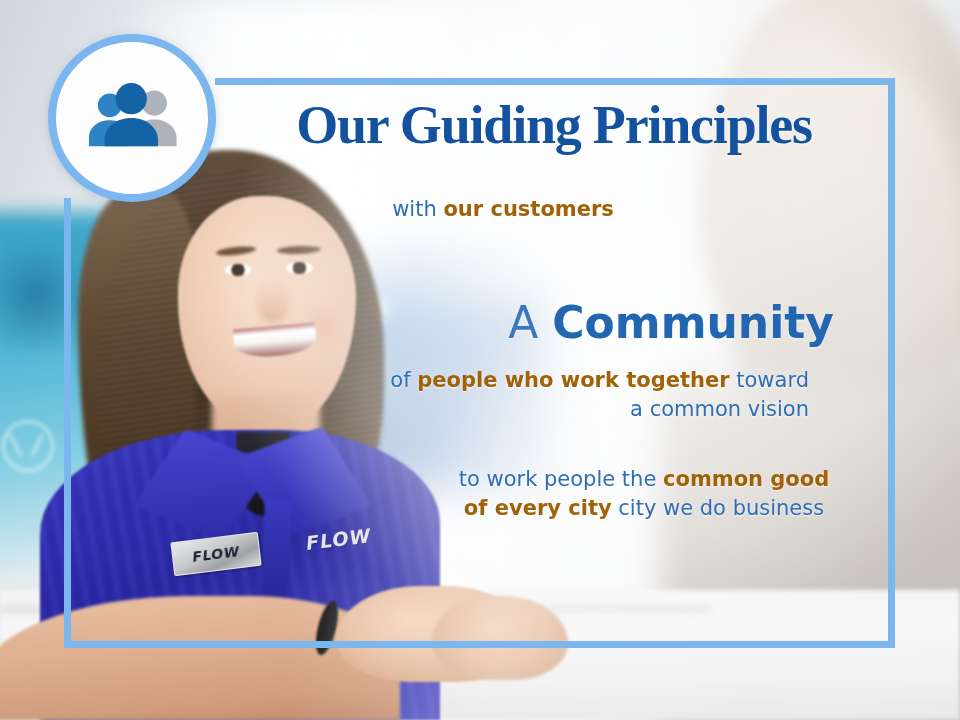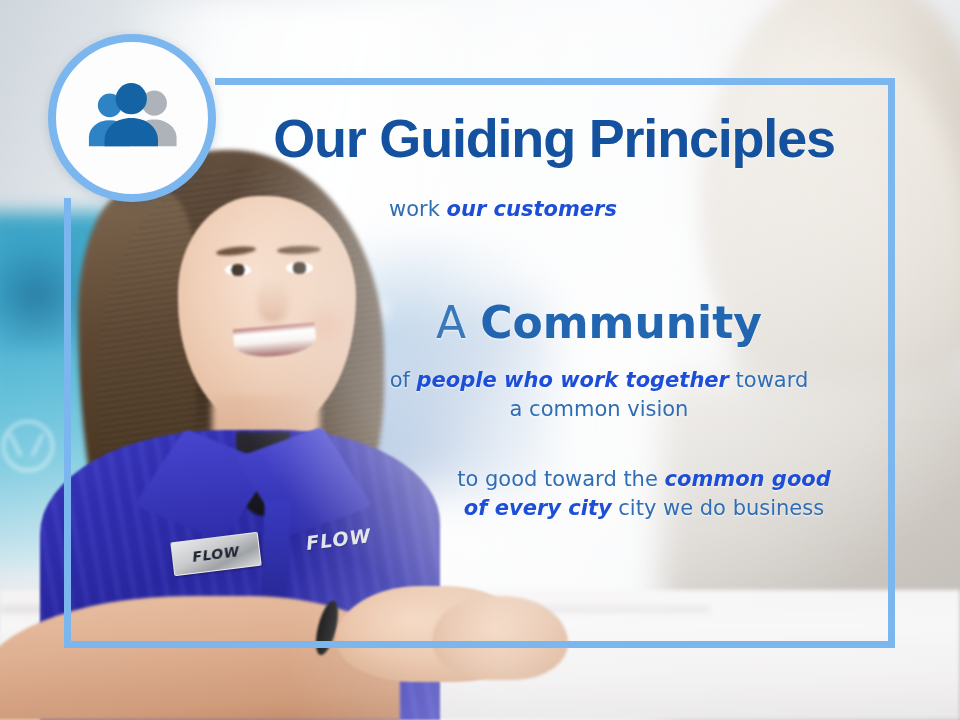--- a/index.html
+++ b/index.html
@@ -272,23 +272,23 @@
     box-shadow:0 2px 10px rgba(40,70,110,.18);
     display:flex;align-items:center;justify-content:center;
   }
   .people-icon{width:104px;height:76px;display:block;}
 
   
   .content{
     position:absolute;left:64px;top:78px;width:831px;height:570px;
   }
   .title{
-    position:absolute;left:150px;top:33px;width:680px;
+    position:absolute;left:150px;top:20px;width:680px;
     text-align:center;
-    font-family:Liberation Sans, sans-serif;
+    font-family:Liberation Serif, serif;
     font-weight:bold;
     font-size:54px;
     line-height:1.02;
     letter-spacing:-1.2px;
     color:#14519e;
     text-shadow:0 1px 2px rgba(255,255,255,.8);
   }
 
   .block{position:absolute;text-align:center;}
   .block .headline{
@@ -302,24 +302,24 @@
   .block .headline .art{font-weight:normal;color:#3a78bb;}
   .block .headline .key{font-weight:bold;color:#2265b0;}
   .block .sub{
     margin-top:9px;
     font-family:"DejaVu Sans", sans-serif;
     font-size:21px;
     line-height:1.38;
     color:#2f6db5;
     text-shadow:0 1px 2px rgba(255,255,255,.75);
   }
-  .block .sub b{font-weight:bold;color:#1d4ed8;font-style:italic;}
+  .block .sub b{font-weight:bold;color:#a16207;}
 
   .blk-covenant{left:227px;top:108px;width:424px;}
-  .blk-community{left:300px;top:222px;width:470px;}
+  .blk-community{left:300px;top:222px;width:470px;text-align:right;}
   .blk-commitment{left:340px;top:378px;width:480px;}
 
   
   .blk-commitment .sub{width:400px;margin-left:auto;margin-right:auto;}
   .blk-community .sub{width:420px;margin-left:auto;margin-right:auto;margin-top:20px;}
 </style>
 </head>
 <body>
 
 <div class="stage">
@@ -396,33 +396,33 @@
       <path d="M69 50c-21 0-36 13-36 30v8h72v-8c0-17-15-30-36-30z" fill="#1464a5"></path>
     </svg>
   </div>
 
   <div class="content">
 
     <div class="title">Our Guiding Principles</div>
 
     <div class="block blk-covenant">
       <div class="sub">
-        <span>work </span><b>our customers</b>
+        <span>with </span><b>our customers</b>
       </div>
     </div>
 
     <div class="block blk-community">
       <div class="headline">
         <span class="art">A </span><span class="key">Community</span>
       </div>
       <div class="sub">
         <span>of </span><b>people who work together</b><span> toward a common vision</span>
       </div>
     </div>
 
     <div class="block blk-commitment">
       <div class="sub">
-        <span>to good toward the </span><b>common good of every city</b><span> city we do business</span>
+        <span>to work people the </span><b>common good of every city</b><span> city we do business</span>
       </div>
     </div>
 
   </div>
 </div>
 
 </body></html>

